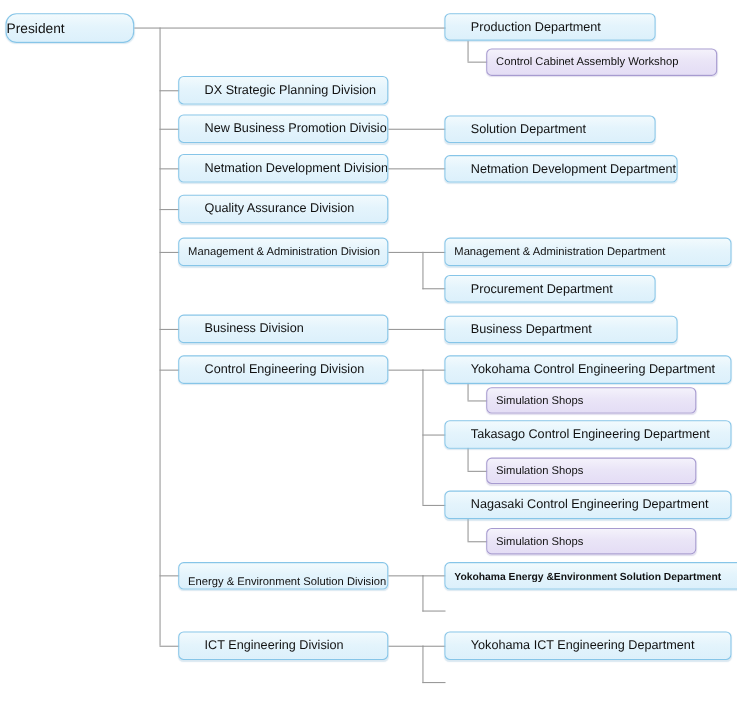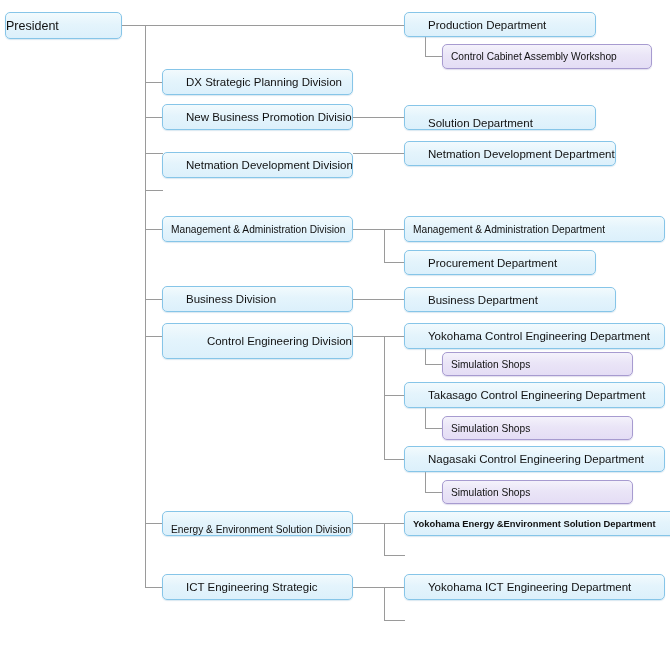--- a/index.html
+++ b/index.html
@@ -57,21 +57,21 @@
   
   .node.purple {
     border: 1px solid #a79bd0;
     background:
       linear-gradient(180deg, #f4f2fb 0%, #eae5f7 45%, #e4ddf5 100%);
     box-shadow: 0 1px 1px rgba(170,160,205,0.35);
     color: #111111;
   }
 
   
-  .sz-lg  { font-size: 12.5px; padding-left: 12px; }
+  .sz-lg  { font-size: 12.5px; padding-left: 12px; border-radius: 10px; }
   .sz-md  { font-size: 11.5px; padding-left: 23px; }
   .sz-sm  { font-size: 10.2px; padding-left: 8px; }
   .sz-xs  { font-size: 9.4px;  padding-left: 8px; }
 
   .center-txt { justify-content: center; padding-left: 0; }
 </style>
 </head>
 <body>
 
 <div id="chart">
@@ -137,50 +137,53 @@
     <span class="label">Control Cabinet Assembly Workshop</span>
   </div>
 
   <div class="node blue sz-md" style="left:162px; top:69px; width:191px; height:26px;">
     <span class="label">DX Strategic Planning Division</span>
   </div>
 
   <div class="node blue sz-md" style="left:162px; top:104px; width:191px; height:26px;">
     <span class="label">New Business Promotion Division</span>
   </div>
-  <div class="node blue sz-md" style="left:404px; top:105px; width:192px; height:25px;align-items:flex-end;">
+  <div class="node blue sz-md" style="left:404px; top:105px; width:192px; height:25px;">
     <span class="label">Solution Department</span>
   </div>
 
-  <div class="node blue sz-md" style="left:162px; top:152px; width:191px; height:26px;">
+  <div class="node blue sz-md" style="left:162px; top:140px; width:191px; height:26px;">
     <span class="label">Netmation Development Division</span>
   </div>
   <div class="node blue sz-md" style="left:404px; top:141px; width:212px; height:25px;">
     <span class="label">Netmation Development Department</span>
   </div>
 
+  <div class="node blue sz-md" style="left:162px; top:177px; width:191px; height:26px;">
+    <span class="label">Quality Assurance Division</span>
+  </div>
 
   <div class="node blue sz-sm" style="left:162px; top:216px; width:191px; height:26px;">
     <span class="label">Management &amp; Administration Division</span>
   </div>
   <div class="node blue sz-sm" style="left:404px; top:216px; width:261px; height:26px;">
     <span class="label">Management &amp; Administration Department</span>
   </div>
   <div class="node blue sz-md" style="left:404px; top:250px; width:192px; height:25px;">
     <span class="label">Procurement Department</span>
   </div>
 
   <div class="node blue sz-md" style="left:162px; top:286px; width:191px; height:26px;">
     <span class="label">Business Division</span>
   </div>
   <div class="node blue sz-md" style="left:404px; top:287px; width:212px; height:25px;">
     <span class="label">Business Department</span>
   </div>
 
-  <div class="node blue sz-md" style="left:162px; top:323px; width:191px; height:36px;text-align:right;">
+  <div class="node blue sz-md" style="left:162px; top:323px; width:191px; height:26px;">
     <span class="label">Control Engineering Division</span>
   </div>
 
   <div class="node blue sz-md" style="left:404px; top:323px; width:261px; height:26px;">
     <span class="label">Yokohama Control Engineering Department</span>
   </div>
   <div class="node purple sz-sm" style="left:442px; top:352px; width:191px; height:24px;">
     <span class="label">Simulation Shops</span>
   </div>
 
@@ -199,19 +202,19 @@
   </div>
 
   <div class="node blue sz-sm" style="left:162px; top:511px; width:191px; height:25px;align-items:flex-end;">
     <span class="label">Energy &amp; Environment Solution Division</span>
   </div>
   <div class="node blue sz-xs" style="left:404px; top:511px; width:287px; height:25px;font-weight:bold;">
     <span class="label">Yokohama Energy &amp;Environment Solution Department</span>
   </div>
 
   <div class="node blue sz-md" style="left:162px; top:574px; width:191px; height:26px;">
-    <span class="label">ICT Engineering Strategic</span>
+    <span class="label">ICT Engineering Division</span>
   </div>
   <div class="node blue sz-md" style="left:404px; top:574px; width:261px; height:26px;">
     <span class="label">Yokohama ICT Engineering Department</span>
   </div>
 
 </div>
 
 </body></html>

